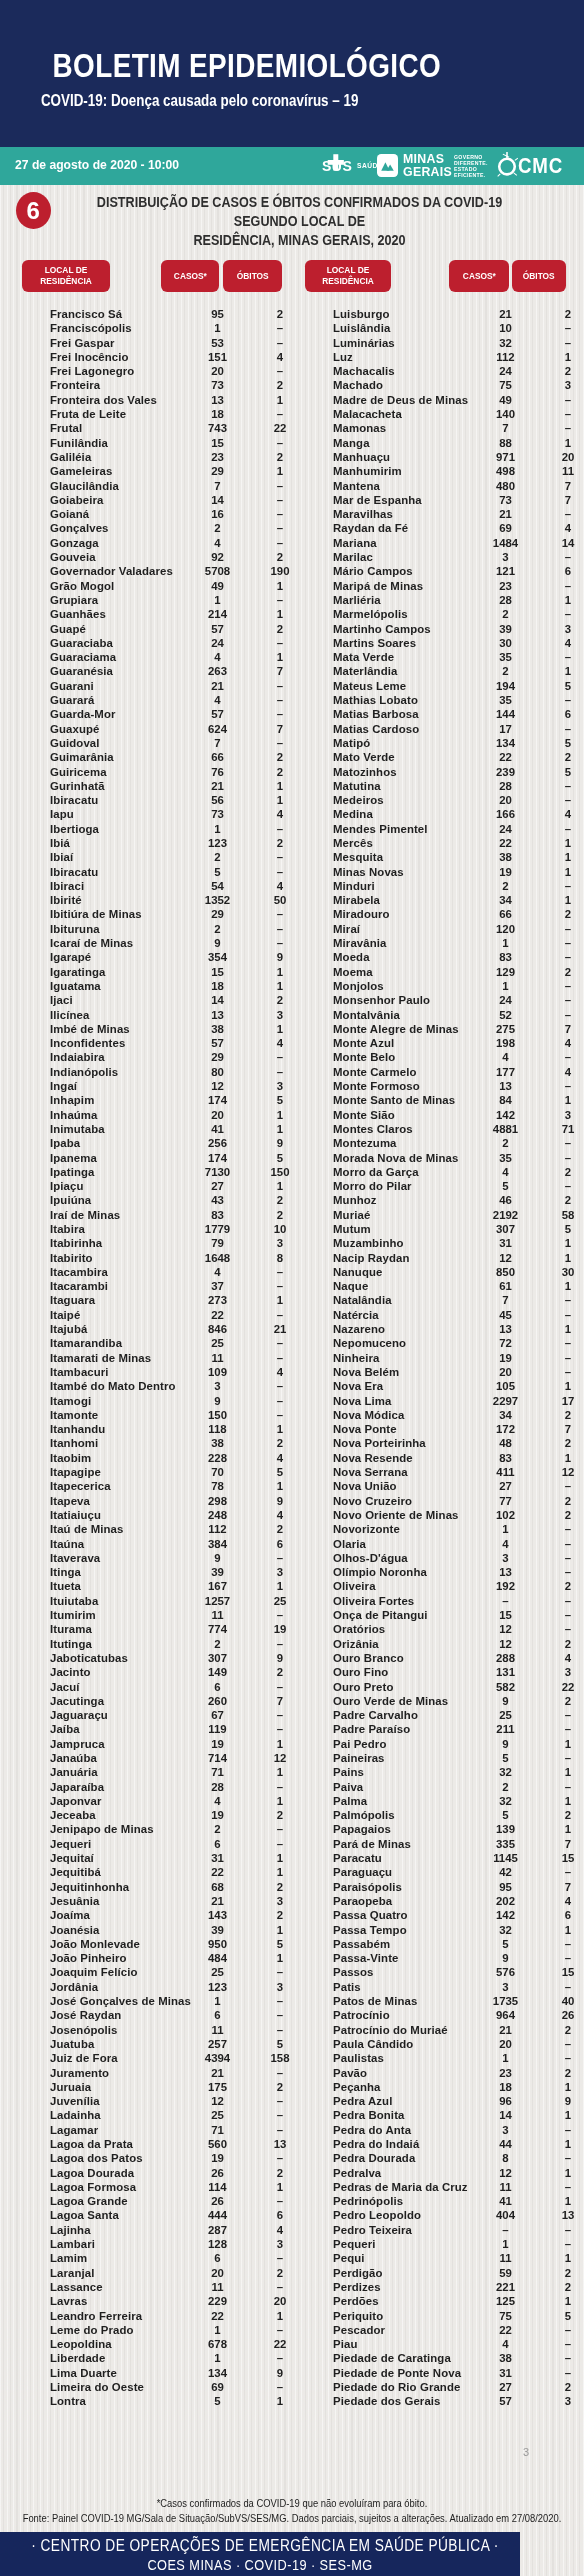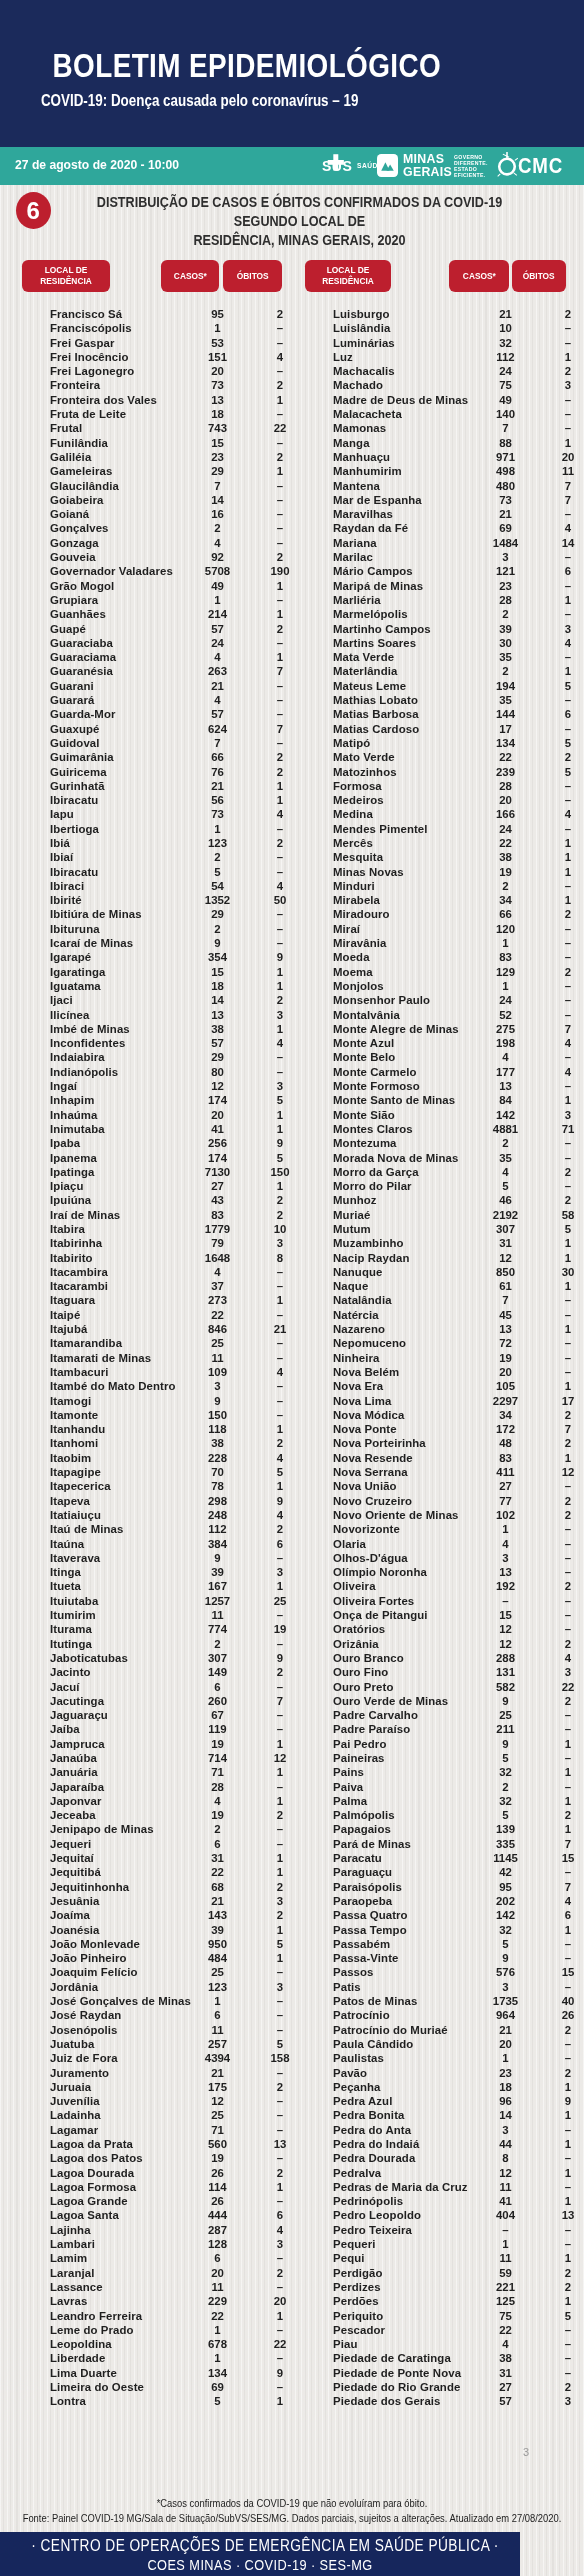--- a/index.html
+++ b/index.html
@@ -1031,21 +1031,21 @@
         <span class="tname">Mato Verde</span>
         <span class="tnum tcasos">22</span>
         <span class="tnum tobitos">2</span>
       </div>
       <div class="trow">
         <span class="tname">Matozinhos</span>
         <span class="tnum tcasos">239</span>
         <span class="tnum tobitos">5</span>
       </div>
       <div class="trow">
-        <span class="tname">Formosa</span>
+        <span class="tname">Matutina</span>
         <span class="tnum tcasos">28</span>
         <span class="tnum tobitos">–</span>
       </div>
       <div class="trow">
         <span class="tname">Medeiros</span>
         <span class="tnum tcasos">20</span>
         <span class="tnum tobitos">–</span>
       </div>
       <div class="trow">
         <span class="tname">Medina</span>

